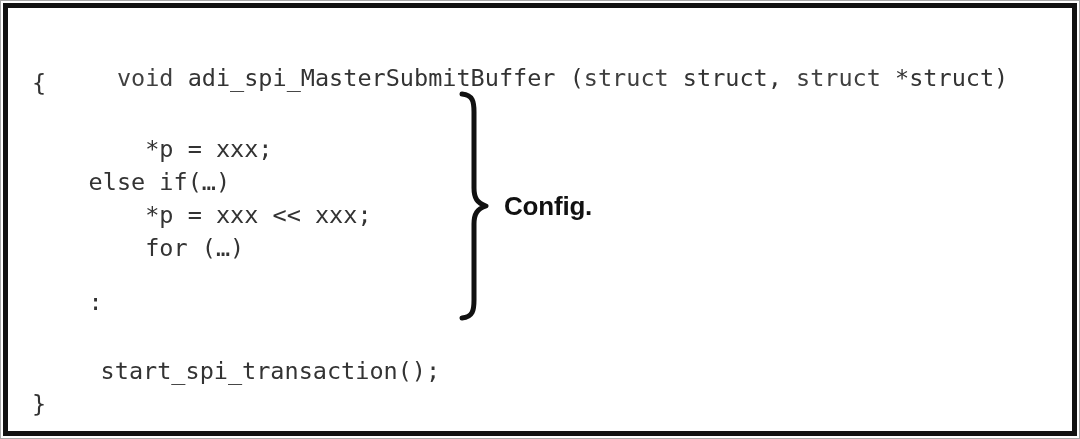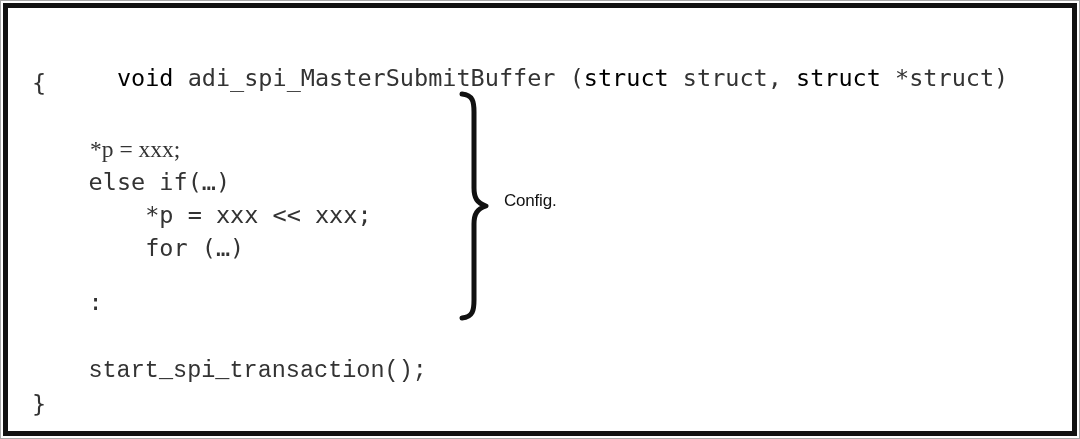--- a/index.html
+++ b/index.html
@@ -42,43 +42,43 @@
   .code-line {
     position: absolute;
     white-space: pre;
     font-family: "DejaVu Sans Mono", "Liberation Mono", monospace;
     font-size: 23.5px;
     letter-spacing: 0px;
     color: #333333;
     line-height: 26px;
   }
   .kw {
-    color: #000000;
+    color: #404040;
   }
   
   .brace-wrap {
     position: absolute;
     left: 440px;
     top: 82px;
     width: 50px;
     height: 232px;
     pointer-events: none;
   }
   .brace-wrap svg {
     display: block;
     width: 50px;
     height: 232px;
   }
   .annot-label {
     position: absolute;
     left: 496px;
     top: 183px;
     font-family: "Liberation Sans", sans-serif;
-    font-size: 17px;
-    font-weight: normal;
+    font-size: 26px;
+    font-weight: bold;
     color: #111111;
     white-space: pre;
     letter-spacing: -0.2px;
   }
 </style>
 </head>
 <body>
 
 <div id="screenshot">
   <div class="frame-outer"></div>
@@ -86,31 +86,31 @@
 
   <div class="code-surface">
 
     <div class="code-line" style="left:24px; top:31px;">
       <span class="kw">void</span><span> adi_spi_MasterSubmitBuffer (</span><span class="kw">struct</span><span> struct, </span><span class="kw">struct</span><span> *struct)</span>
     </div>
 
     <div class="code-line" style="left:24px; top:62px;">{</div>
 
 
-    <div class="code-line" style="left:35px; top:128px;font-family:Liberation Serif, serif;">        *p = xxx;</div>
+    <div class="code-line" style="left:24px; top:128px;">        *p = xxx;</div>
 
     <div class="code-line" style="left:24px; top:161px;">    else if(…)</div>
 
     <div class="code-line" style="left:24px; top:227px;">        for (…)</div>
 
     <div class="code-line" style="left:24px; top:194px;">        *p = xxx &lt;&lt; xxx;</div>
 
     <div class="code-line" style="left:24px; top:281px;">    :</div>
 
-    <div class="code-line" style="left:24px; top:350px;font-family:Liberation Mono, monospace;">    start_spi_transaction();</div>
+    <div class="code-line" style="left:36px; top:350px;">    start_spi_transaction();</div>
 
     <div class="code-line" style="left:24px; top:383px;">}</div>
 
     <div class="brace-wrap">
       <svg viewBox="0 0 50 232" xmlns="http://www.w3.org/2000/svg" aria-hidden="true">
         <path d="M 14 4
                  C 25 5, 26 12, 26 22
                  L 26 98
                  C 26 108, 29 113, 38 116
                  C 29 119, 26 124, 26 134

